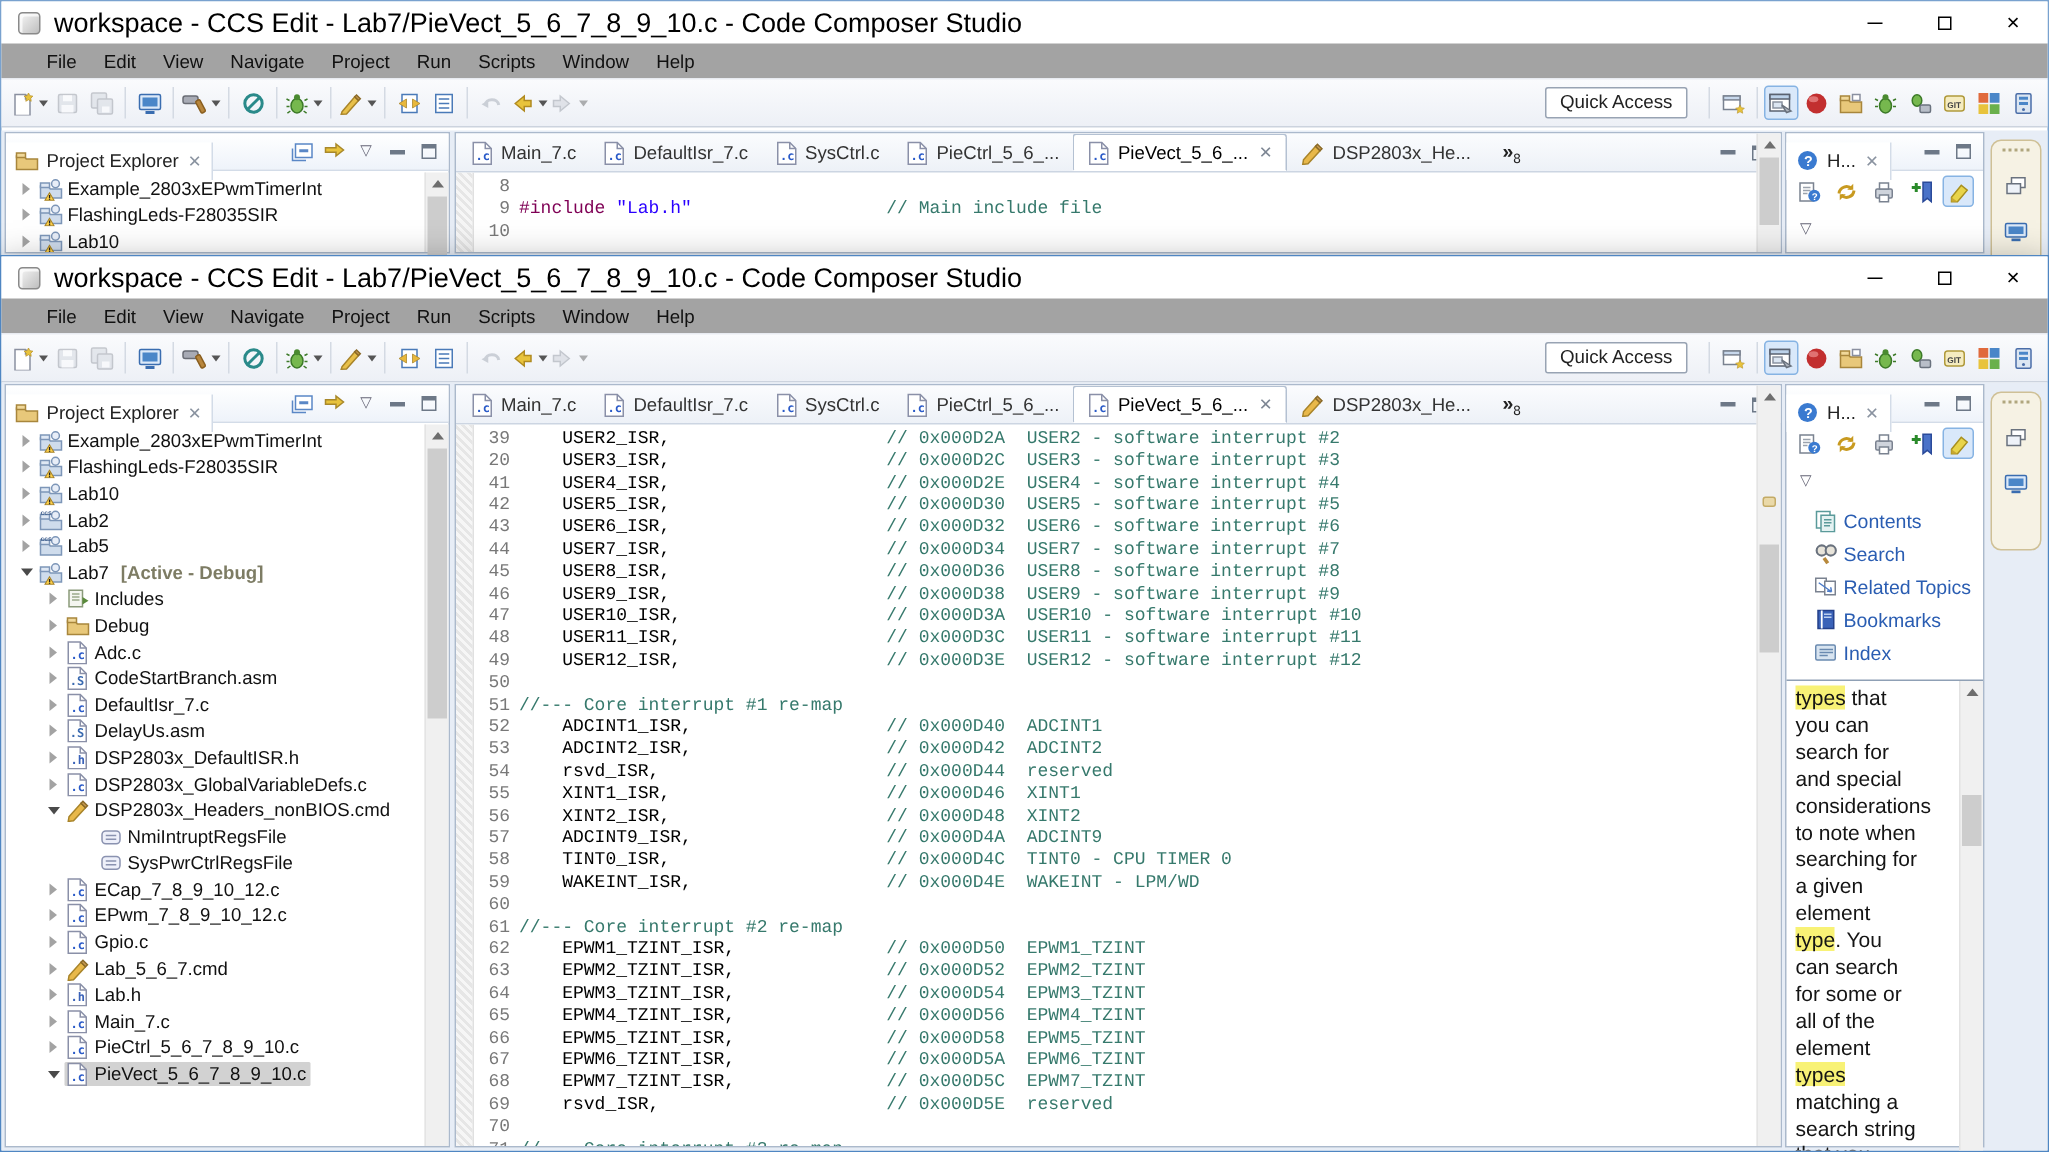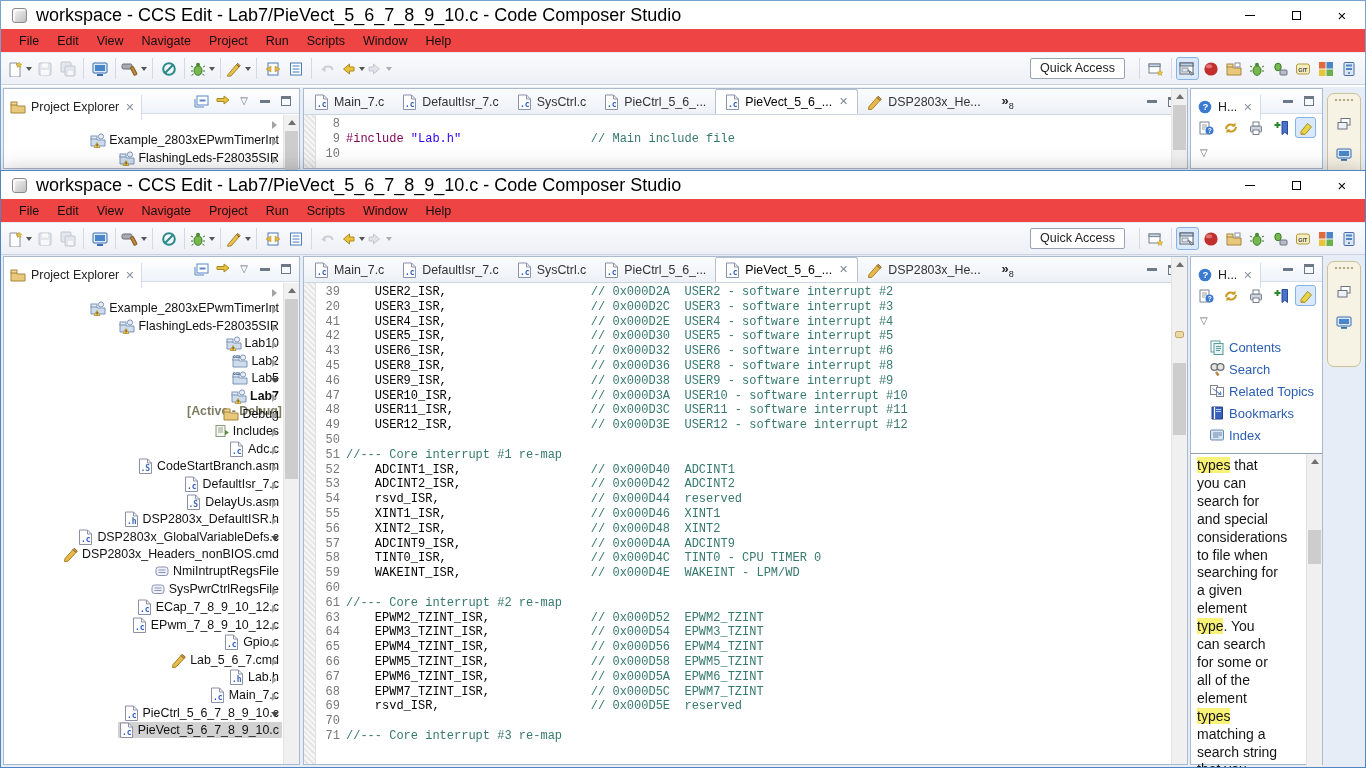--- a/index.html
+++ b/index.html
@@ -14,21 +14,21 @@
   .app-icon { width:15px; height:15px; border-radius:3px; border:1px solid #8a8a8a;
     background:linear-gradient(135deg,#f6f6f6,#bfbfbf); box-shadow:inset 2px 2px 0 rgba(255,255,255,.7); }
   .title-text { margin-left:9px; font-size:18px; color:#000; white-space:nowrap; }
   .cap-btns { margin-left:auto; display:flex; height:28px; }
   .cap-btn { width:46px; height:28px; display:flex; align-items:center; justify-content:center; }
   .glyph-min { width:10px; height:1px; background:#000; display:block; }
   .glyph-max { width:9px; height:9px; border:1px solid #000; display:block; }
   .glyph-close { font-size:15px; color:#000; line-height:1; font-weight:400; }
 
   
-  .menubar { height:23px; display:flex; align-items:center; padding-left:9px; background:#ef4444;text-align:center; }
+  .menubar { height:23px; display:flex; align-items:center; padding-left:21px; background:#a3a3a3;text-align:center; }
   .menu-item { padding:3px 9px; font-size:12.5px; color:#111; }
 
   
   .toolbar-row { height:33px; display:flex; align-items:center; padding:0 5px;
     background:linear-gradient(#fafbfd,#edf0f6); border-top:1px solid #e8ebf1; border-bottom:1px solid #ccd3de; }
   .tb-btn { height:23px; min-width:23px; display:flex; align-items:center; justify-content:center;
     border-radius:3px; padding:0 1px; }
   .tb-btn.dim { opacity:.45; }
   .tb-btn .caret { width:0; height:0; border-left:3.5px solid transparent; border-right:3.5px solid transparent;
     border-top:4px solid #555; margin-left:3px; }
@@ -61,28 +61,28 @@
   .ptab-label { font-size:12.4px; color:#222; margin:0 5px; }
   .vclose { font-size:11px; color:#8a93a0; padding:0 1px; }
   .phead-icons { margin-left:auto; display:flex; align-items:center; gap:5px; padding-right:5px; }
   .hic { width:16px; height:16px; display:flex; align-items:center; justify-content:center; }
   .tri-down-open { font-size:10px; color:#667; line-height:1; }
   .ic-min { width:10px; height:3px; border-bottom:3px solid #6d7887; display:block; }
   .ic-max { width:10px; height:10px; border:1px solid #6d7887; border-top:3px solid #6d7887; display:block; }
 
   
   .tree { position:absolute; top:26px; left:0; right:17px; bottom:0; overflow:hidden; padding-top:2px; }
-  .trow { height:17.6px; display:flex; align-items:flex-end; white-space:nowrap; font-size:12.4px; color:#111;flex-direction:column; }
+  .trow { height:17.6px; display:flex; align-items:center; white-space:nowrap; font-size:12.4px; color:#111; }
   .ar { width:15px; display:flex; align-items:center; justify-content:center; flex:0 0 15px; }
   .ar-col { width:0; height:0; border-top:4px solid transparent; border-bottom:4px solid transparent; border-left:5px solid #a3a3a3; }
   .ar-exp { width:0; height:0; border-left:4px solid transparent; border-right:4px solid transparent; border-top:5px solid #4a4a4a; }
   .ticon { width:19px; flex:0 0 19px; display:flex; align-items:center; }
   .tsel { display:flex; align-items:center; padding:0 3px 0 1px; border-radius:1px; }
   .tsel.selected { background:#d2d2d2; }
-  .tlabel.bold { font-weight:bold; }
+  .tlabel.bold { font-weight:normal; }
   .tsuffix { font-weight:bold; color:#7d7c64; margin-left:5px; }
 
   
   .vsb { position:absolute; right:0; top:26px; bottom:0; width:16px; background:#f0f0f0; border-left:1px solid #e4e4e4; }
   .vsb .sb-up, .vsb .sb-dn { position:absolute; left:0; right:0; height:15px; display:flex; align-items:center; justify-content:center; }
   .vsb .sb-up { top:0; }
   .sb-tri-up { width:0; height:0; border-left:4px solid transparent; border-right:4px solid transparent; border-bottom:5px solid #6e6e6e; }
   .sb-thumb { position:absolute; left:1px; right:1px; background:#cdcdcd; }
   .sb-mark { position:absolute; left:3px; right:3px; height:7px; background:#ead9a8; border:1px solid #c4ab66; border-radius:2px; }
 
@@ -923,40 +923,40 @@
             </span>
             <span class="tsuffix">[Active - Debug]</span>
           </div>
           <div class="trow" style="padding-left: 24px;">
             <span class="ar">
               <span class="ar-col"></span>
             </span>
             <span class="tsel">
               <span class="ticon">
                 <svg width="16" height="16" viewBox="0 0 16 16" xmlns="http://www.w3.org/2000/svg">
-                  <path d="M1 5h5l1.5 2H15v7H1z" fill="#e8c87a" stroke="#a8863c"></path>
-                  <rect x="1" y="3" width="6" height="3" fill="#f0d89a" stroke="#a8863c"></rect>
-                </svg>
-              </span>
-              <span class="tlabel">Debug</span>
-            </span>
-          </div>
-          <div class="trow" style="padding-left: 24px;">
-            <span class="ar">
-              <span class="ar-col"></span>
-            </span>
-            <span class="tsel">
-              <span class="ticon">
-                <svg width="16" height="16" viewBox="0 0 16 16" xmlns="http://www.w3.org/2000/svg">
                   <rect x="2" y="2.5" width="9" height="11" fill="#f4f6f0" stroke="#8a9a7a"></rect>
                   <path d="M4 5h5M4 7h5M4 9h5" stroke="#9aaa8a"></path>
                   <path d="M11 7l4 2.5-4 2.5z" fill="#5a8a3c"></path>
                 </svg>
               </span>
               <span class="tlabel">Includes</span>
+            </span>
+          </div>
+          <div class="trow" style="padding-left: 24px;">
+            <span class="ar">
+              <span class="ar-col"></span>
+            </span>
+            <span class="tsel">
+              <span class="ticon">
+                <svg width="16" height="16" viewBox="0 0 16 16" xmlns="http://www.w3.org/2000/svg">
+                  <path d="M1 5h5l1.5 2H15v7H1z" fill="#e8c87a" stroke="#a8863c"></path>
+                  <rect x="1" y="3" width="6" height="3" fill="#f0d89a" stroke="#a8863c"></rect>
+                </svg>
+              </span>
+              <span class="tlabel">Debug</span>
             </span>
           </div>
           <div class="trow" style="padding-left: 24px;">
             <span class="ar">
               <span class="ar-col"></span>
             </span>
             <span class="tsel">
               <span class="ticon">
                 <svg width="15" height="16" viewBox="0 0 15 16" xmlns="http://www.w3.org/2000/svg">
                   <path d="M1.5 1h8l4 4v10.5h-12z" fill="#fff" stroke="#8a90a8"></path>
@@ -1279,37 +1279,39 @@
           </span>
         </div>
       <div class="ebody">
         <div class="ruler"></div>
         <div class="codecol" id="code-front">
             <div class="cline"><span class="lnum">39</span><span><span class="sp">    USER2_ISR,                    </span><span class="sc">// 0x000D2A  USER2 - software interrupt #2</span></span></div>
             <div class="cline"><span class="lnum">20</span><span><span class="sp">    USER3_ISR,                    </span><span class="sc">// 0x000D2C  USER3 - software interrupt #3</span></span></div>
             <div class="cline"><span class="lnum">41</span><span><span class="sp">    USER4_ISR,                    </span><span class="sc">// 0x000D2E  USER4 - software interrupt #4</span></span></div>
             <div class="cline"><span class="lnum">42</span><span><span class="sp">    USER5_ISR,                    </span><span class="sc">// 0x000D30  USER5 - software interrupt #5</span></span></div>
             <div class="cline"><span class="lnum">43</span><span><span class="sp">    USER6_ISR,                    </span><span class="sc">// 0x000D32  USER6 - software interrupt #6</span></span></div>
+            <div class="cline"><span class="lnum">44</span><span><span class="sp">    USER7_ISR,                    </span><span class="sc">// 0x000D34  USER7 - software interrupt #7</span></span></div>
             <div class="cline"><span class="lnum">45</span><span><span class="sp">    USER8_ISR,                    </span><span class="sc">// 0x000D36  USER8 - software interrupt #8</span></span></div>
             <div class="cline"><span class="lnum">46</span><span><span class="sp">    USER9_ISR,                    </span><span class="sc">// 0x000D38  USER9 - software interrupt #9</span></span></div>
             <div class="cline"><span class="lnum">47</span><span><span class="sp">    USER10_ISR,                   </span><span class="sc">// 0x000D3A  USER10 - software interrupt #10</span></span></div>
             <div class="cline"><span class="lnum">48</span><span><span class="sp">    USER11_ISR,                   </span><span class="sc">// 0x000D3C  USER11 - software interrupt #11</span></span></div>
             <div class="cline"><span class="lnum">49</span><span><span class="sp">    USER12_ISR,                   </span><span class="sc">// 0x000D3E  USER12 - software interrupt #12</span></span></div>
             <div class="cline"><span class="lnum">50</span><span></span></div>
             <div class="cline"><span class="lnum">51</span><span><span class="sc">//--- Core interrupt #1 re-map</span></span></div>
             <div class="cline"><span class="lnum">52</span><span><span class="sp">    ADCINT1_ISR,                  </span><span class="sc">// 0x000D40  ADCINT1</span></span></div>
             <div class="cline"><span class="lnum">53</span><span><span class="sp">    ADCINT2_ISR,                  </span><span class="sc">// 0x000D42  ADCINT2</span></span></div>
             <div class="cline"><span class="lnum">54</span><span><span class="sp">    rsvd_ISR,                     </span><span class="sc">// 0x000D44  reserved</span></span></div>
             <div class="cline"><span class="lnum">55</span><span><span class="sp">    XINT1_ISR,                    </span><span class="sc">// 0x000D46  XINT1</span></span></div>
             <div class="cline"><span class="lnum">56</span><span><span class="sp">    XINT2_ISR,                    </span><span class="sc">// 0x000D48  XINT2</span></span></div>
             <div class="cline"><span class="lnum">57</span><span><span class="sp">    ADCINT9_ISR,                  </span><span class="sc">// 0x000D4A  ADCINT9</span></span></div>
             <div class="cline"><span class="lnum">58</span><span><span class="sp">    TINT0_ISR,                    </span><span class="sc">// 0x000D4C  TINT0 - CPU TIMER 0</span></span></div>
             <div class="cline"><span class="lnum">59</span><span><span class="sp">    WAKEINT_ISR,                  </span><span class="sc">// 0x000D4E  WAKEINT - LPM/WD</span></span></div>
             <div class="cline"><span class="lnum">60</span><span></span></div>
             <div class="cline"><span class="lnum">61</span><span><span class="sc">//--- Core interrupt #2 re-map</span></span></div>
+            <div class="cline"><span class="lnum">62</span><span><span class="sp">    EPWM1_TZINT_ISR,              </span><span class="sc">// 0x000D50  EPWM1_TZINT</span></span></div>
             <div class="cline"><span class="lnum">63</span><span><span class="sp">    EPWM2_TZINT_ISR,              </span><span class="sc">// 0x000D52  EPWM2_TZINT</span></span></div>
             <div class="cline"><span class="lnum">64</span><span><span class="sp">    EPWM3_TZINT_ISR,              </span><span class="sc">// 0x000D54  EPWM3_TZINT</span></span></div>
             <div class="cline"><span class="lnum">65</span><span><span class="sp">    EPWM4_TZINT_ISR,              </span><span class="sc">// 0x000D56  EPWM4_TZINT</span></span></div>
             <div class="cline"><span class="lnum">66</span><span><span class="sp">    EPWM5_TZINT_ISR,              </span><span class="sc">// 0x000D58  EPWM5_TZINT</span></span></div>
             <div class="cline"><span class="lnum">67</span><span><span class="sp">    EPWM6_TZINT_ISR,              </span><span class="sc">// 0x000D5A  EPWM6_TZINT</span></span></div>
             <div class="cline"><span class="lnum">68</span><span><span class="sp">    EPWM7_TZINT_ISR,              </span><span class="sc">// 0x000D5C  EPWM7_TZINT</span></span></div>
             <div class="cline"><span class="lnum">69</span><span><span class="sp">    rsvd_ISR,                     </span><span class="sc">// 0x000D5E  reserved</span></span></div>
             <div class="cline"><span class="lnum">70</span><span></span></div>
             <div class="cline"><span class="lnum">71</span><span><span class="sc">//--- Core interrupt #3 re-map</span></span></div>
           </div>
@@ -1433,21 +1435,21 @@
           </div>
         </div>
       <div class="hdivider"></div>
       <div class="htextwrap">
         <div class="htext" id="htext-front" style="margin-right:16px;">
             <div><span class="hlw">types</span><span> that</span></div>
             <div><span>you can</span></div>
             <div><span>search for</span></div>
             <div><span>and special</span></div>
             <div><span>considerations</span></div>
-            <div><span>to file when</span></div>
+            <div><span>to note when</span></div>
             <div><span>searching for</span></div>
             <div><span>a given</span></div>
             <div><span>element</span></div>
             <div><span class="hlw">type</span><span>. You</span></div>
             <div><span>can search</span></div>
             <div><span>for some or</span></div>
             <div><span>all of the</span></div>
             <div><span>element</span></div>
             <div><span class="hlw">types</span></div>
             <div><span>matching a</span></div>

